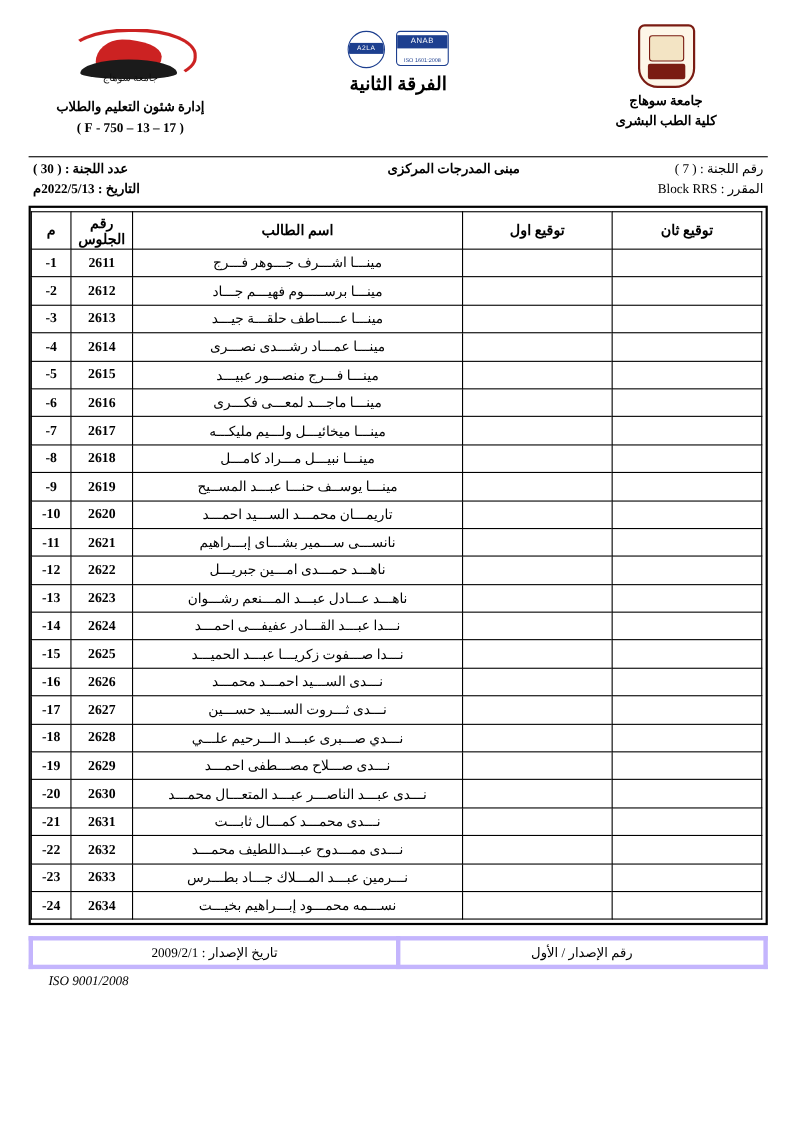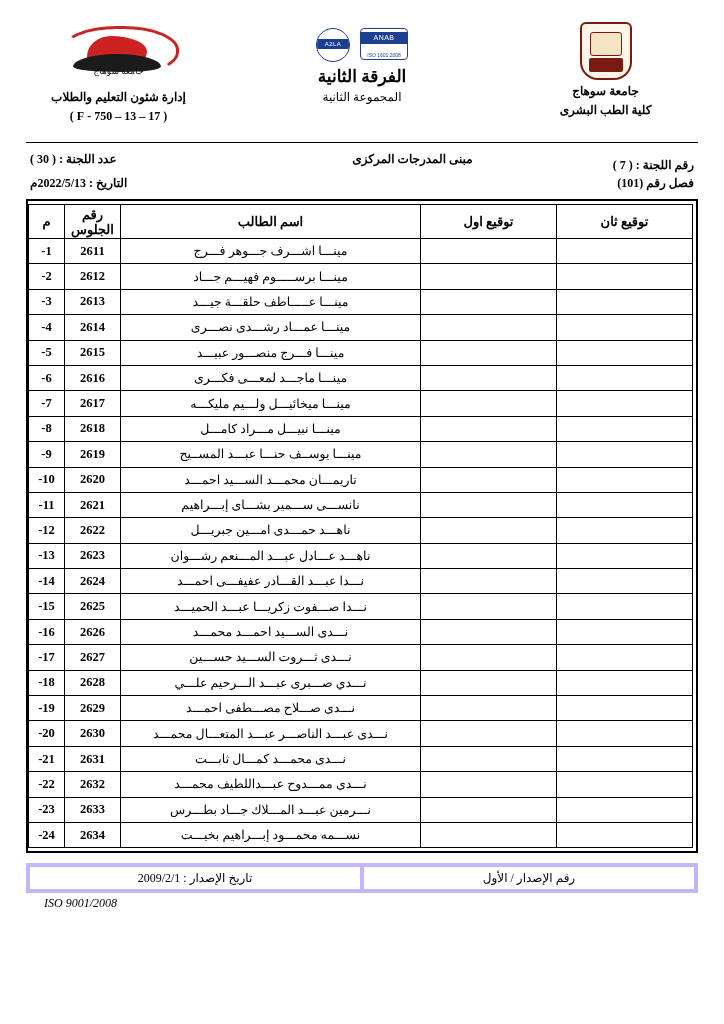--- a/index.html
+++ b/index.html
@@ -186,21 +186,21 @@
 
   
   .inforow {
     display: flex;
     flex-direction: row;
     align-items: center;
     font-size: 12px;
     padding: 3px 4px 0 4px;
   }
   .inforow > div { flex: 1; }
-  .info-right { text-align: right; font-weight: bold; margin-top: 12px; }
+  .info-right { text-align: right; font-weight: normal; }
   .info-center { font-weight: bold; }
   .info-left { text-align: left; font-weight: bold; }
 
   
   .tablewrap {
     margin-top: 8px;
     border: 2.5px solid #000;
     padding: 3px;
   }
   table.roster {
@@ -280,21 +280,20 @@
       <div class="certs">
         <div class="cert">
           <div class="band">ANAB</div>
           <div class="sub">ISO 1601:2008</div>
         </div>
         <div class="cert round">
           <div class="band">A2LA</div>
         </div>
       </div>
       <div class="hdr-title1">الفرقة الثانية</div>
-      <div class="hdr-title3">المجموعة الثانية</div>
     </div>
 
     <div class="hdr-side">
       <div class="logo-sohag">
         <div class="swoosh"></div>
         <div class="blob"></div>
         <div class="blob2"></div>
         <div class="txt">جامعة سوهاج</div>
       </div>
       <div class="hdr-side-line">إدارة شئون التعليم والطلاب</div>
@@ -303,21 +302,21 @@
   </div>
 
   <hr class="hdr-rule">
 
   <div class="inforow">
     <div class="info-right">رقم اللجنة : ( 7 )</div>
     <div class="info-center">مبنى المدرجات المركزى</div>
     <div class="info-left">عدد اللجنة : ( 30 )</div>
   </div>
   <div class="inforow">
-    <div class="info-center">فصل رقم (101)</div>
+    <div class="info-right">المقرر :  Block RRS</div>
     <div class="info-left">التاريخ : 2022/5/13م</div>
   </div>
 
   <div class="tablewrap">
     <table class="roster">
       <colgroup>
         <col class="c-s2">
           <col class="c-s1">
           <col class="c-name">
           <col class="c-seat">

